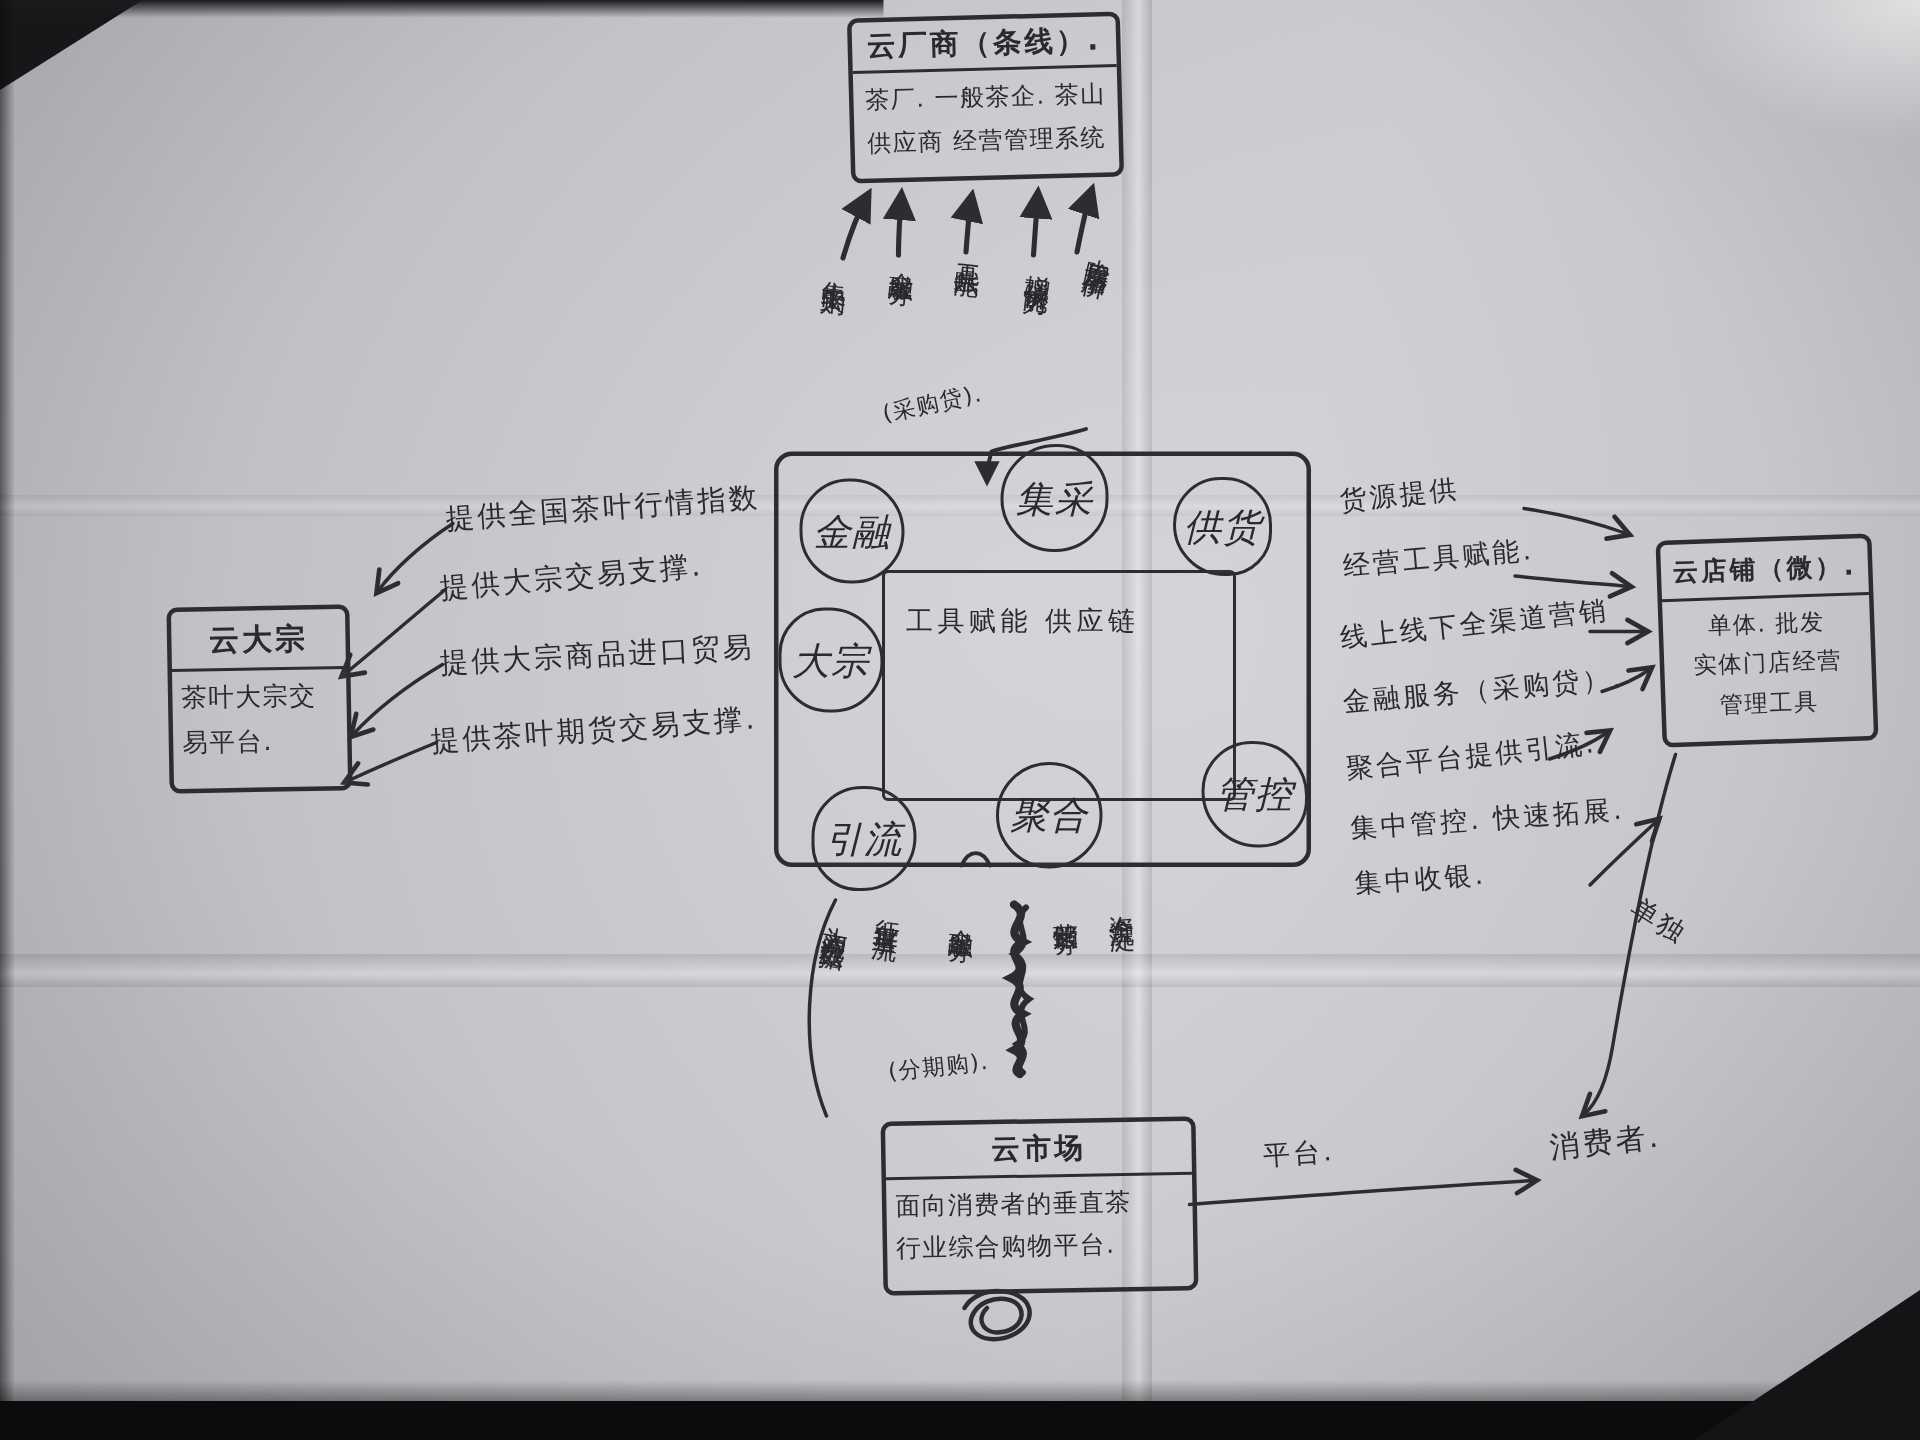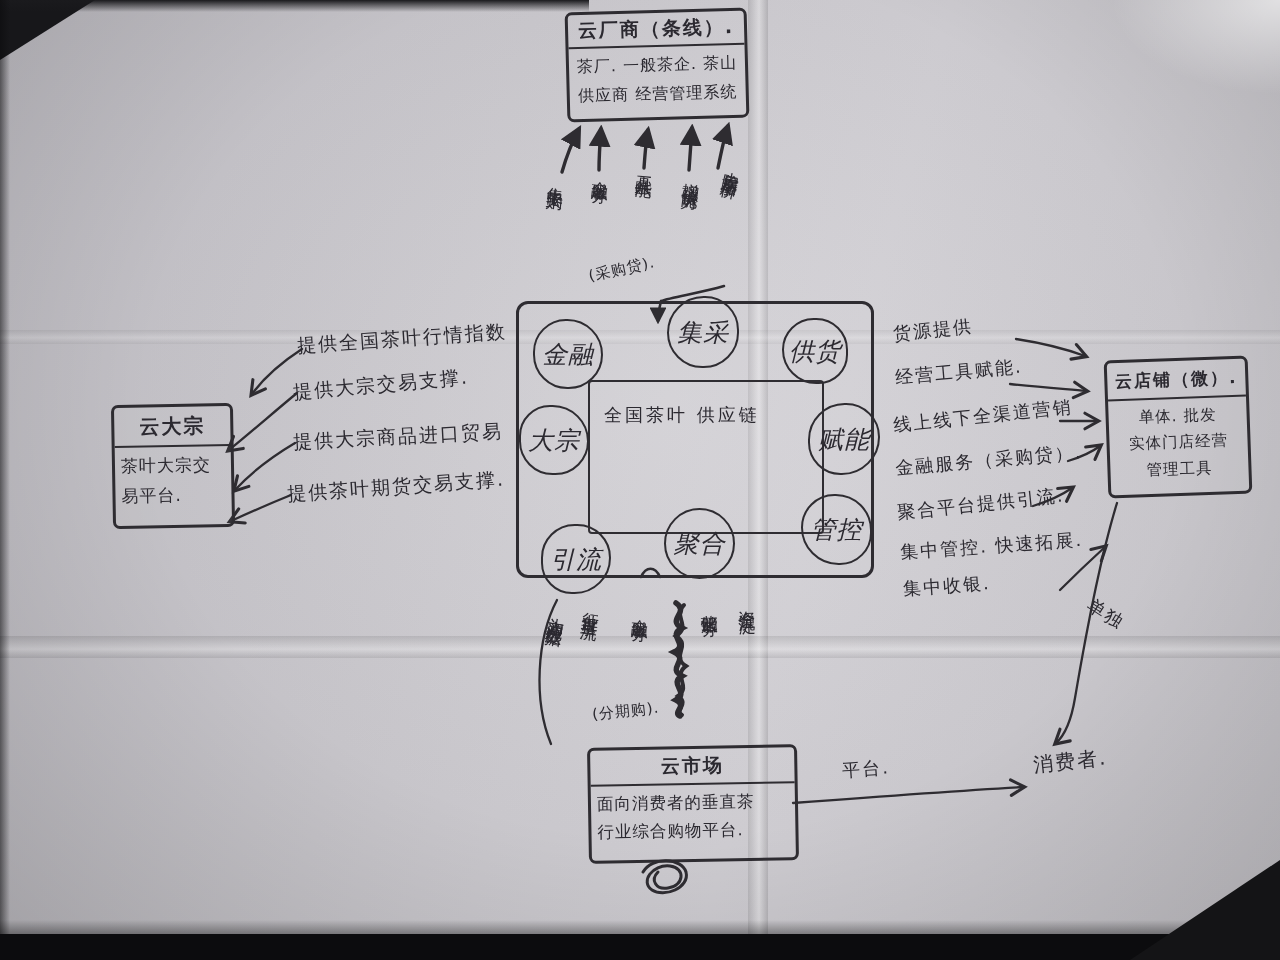--- a/index.html
+++ b/index.html
@@ -119,27 +119,26 @@
 
   <div class="vtext" style="left:541px;top:174px;height:110px;transform:rotate(6deg);">集中采购</div>
   <div class="vtext" style="left:586px;top:168px;height:118px;transform:rotate(5deg);">金融服务</div>
   <div class="ann small" style="left:588px;top:260px;transform:rotate(-12deg);">(采购贷).</div>
   <div class="vtext" style="left:630px;top:162px;height:108px;transform:rotate(6deg);">工具赋能</div>
   <div class="vtext" style="left:674px;top:170px;height:142px;transform:rotate(7deg);">增强议价能力</div>
   <div class="vtext" style="left:708px;top:158px;height:152px;transform:rotate(13deg);">去除层层加价</div>
 
   <div class="outer-rect"></div>
   <div class="inner-rect">
-    <div>全国茶叶 供应链</div>
+    <div>工具赋能 供应链</div>
   </div>
   <div class="node" style="left:533px;top:319px;width:66px;height:66px;border-radius:48% 52% 50% 50%;">金融</div>
   <div class="node" style="left:667px;top:296px;width:68px;height:68px;border-radius:52% 48% 50% 50%;">集采</div>
   <div class="node" style="left:782px;top:318px;width:62px;height:62px;border-radius:50% 50% 46% 54%;">供货</div>
   <div class="node" style="left:519px;top:405px;width:66px;height:66px;border-radius:46% 54% 50% 50%;">大宗</div>
-  <div class="node" style="left:808px;top:403px;width:68px;height:68px;border-radius:52% 48% 54% 46%;">赋能</div>
   <div class="node" style="left:541px;top:524px;width:66px;height:66px;border-radius:50% 50% 54% 46%;">引流</div>
   <div class="node" style="left:664px;top:508px;width:67px;height:67px;border-radius:50%;">聚合</div>
   <div class="node" style="left:801px;top:494px;width:67px;height:67px;border-radius:48% 52% 46% 54%;">管控</div>
 
   <div class="ann" style="left:297px;top:326px;transform:rotate(-4deg);">提供全国茶叶行情指数</div>
   <div class="ann" style="left:293px;top:372px;transform:rotate(-5deg);">提供大宗交易支撑.</div>
   <div class="ann" style="left:293px;top:424px;transform:rotate(-3deg);">提供大宗商品进口贸易</div>
   <div class="ann" style="left:287px;top:474px;transform:rotate(-4deg);">提供茶叶期货交易支撑.</div>
 
   <div class="hbox" style="left:112px;top:404px;width:116px;height:118px;transform:rotate(-1deg);">

